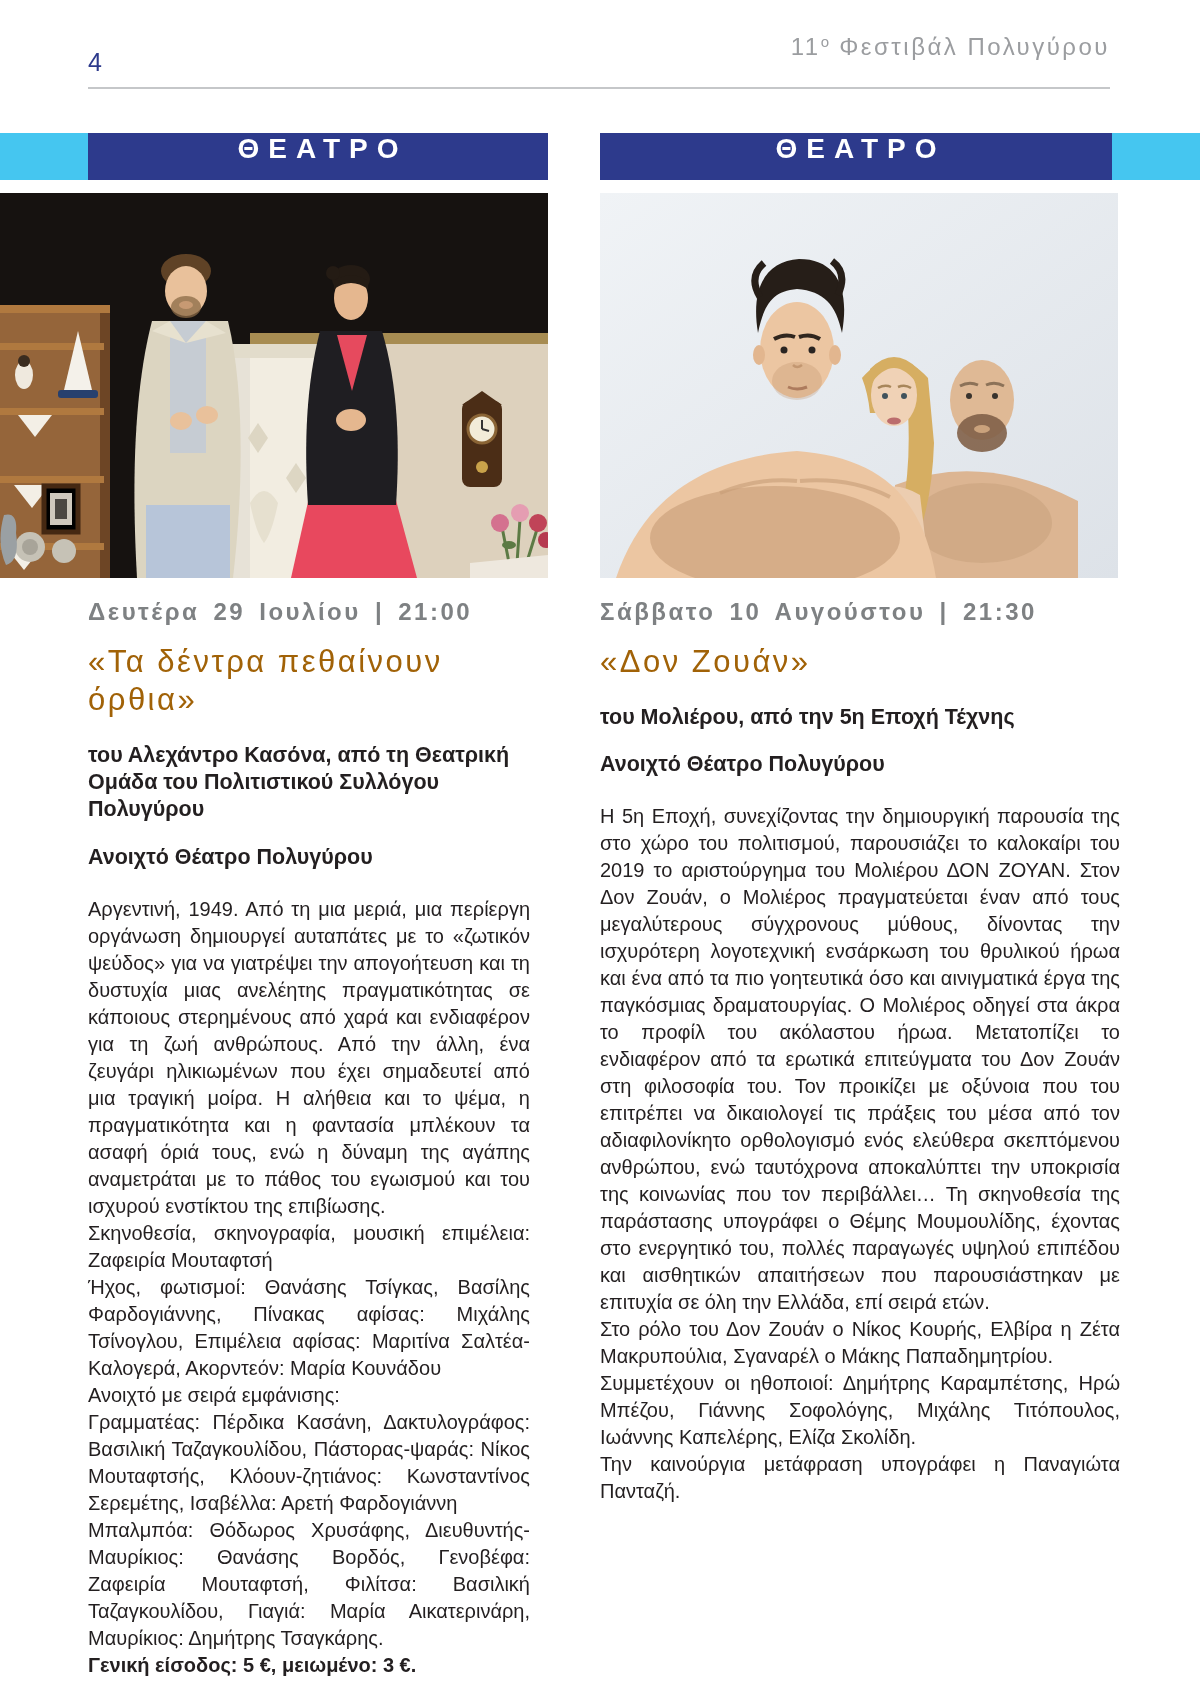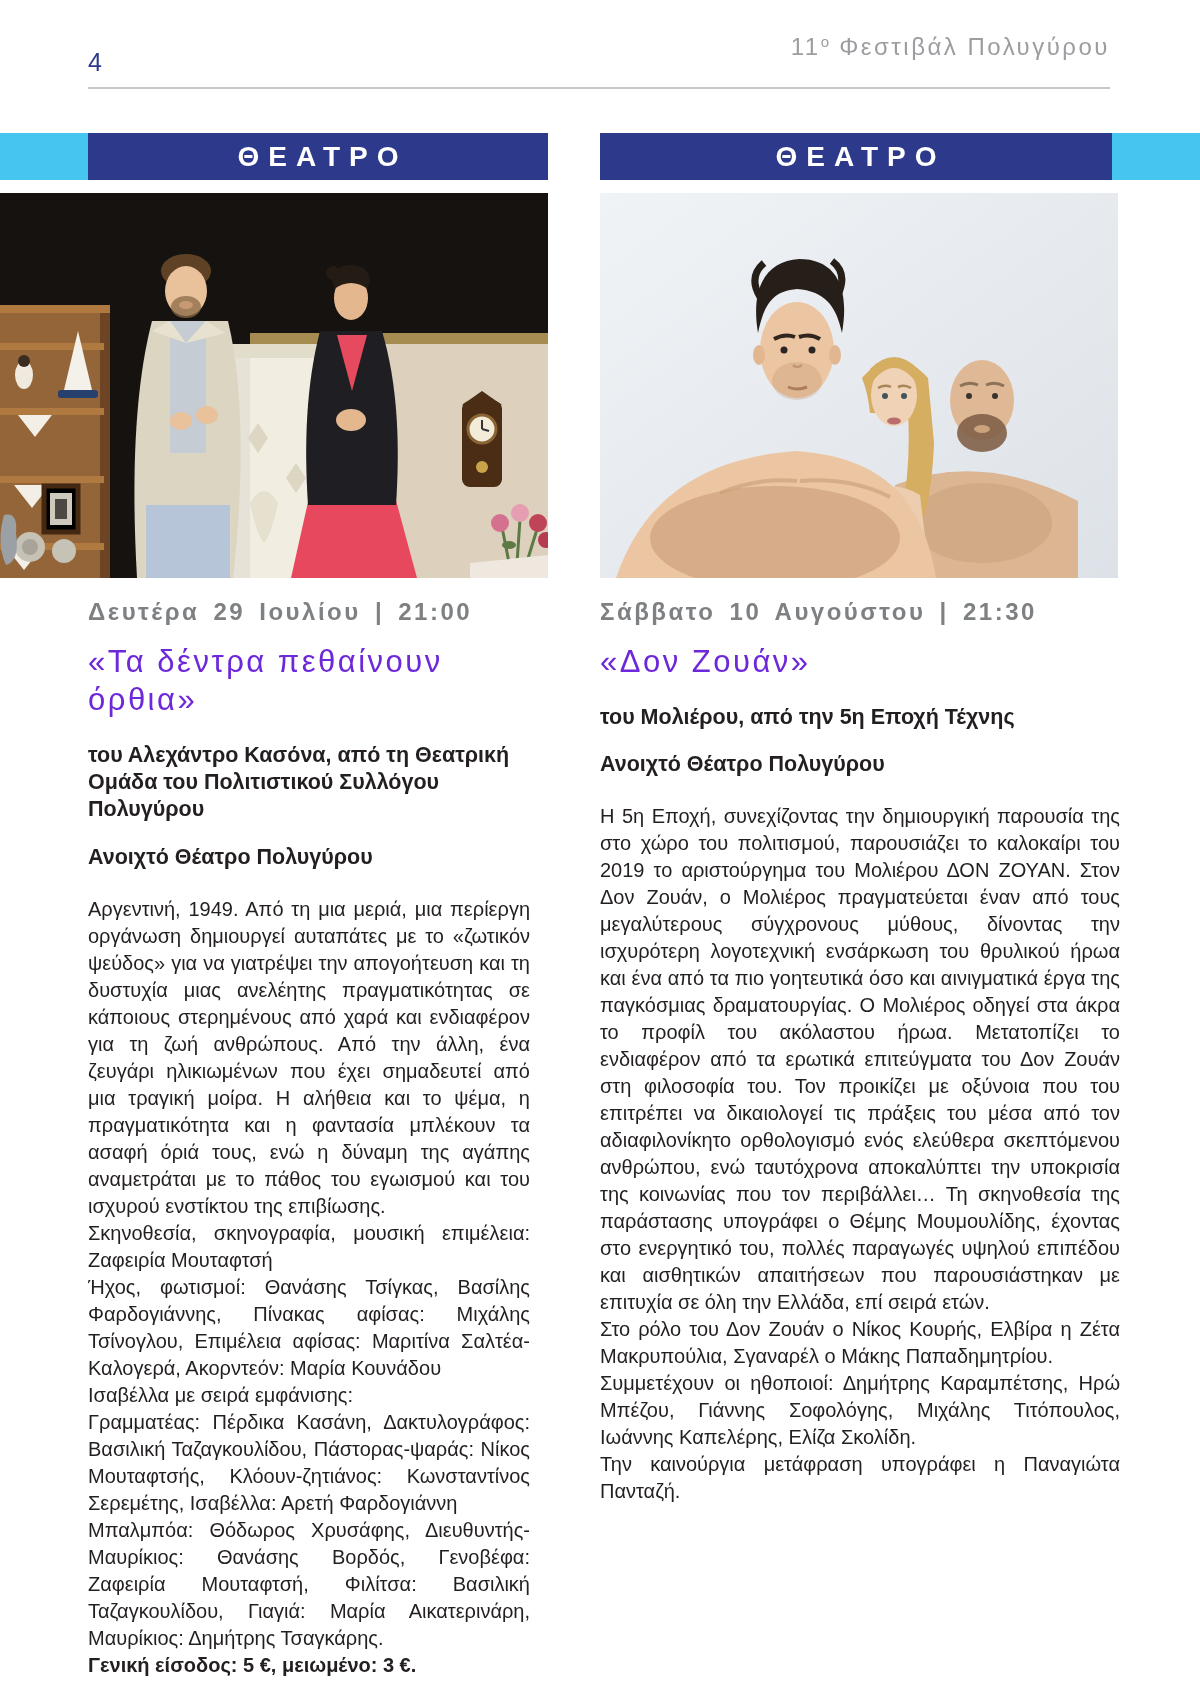--- a/index.html
+++ b/index.html
@@ -17,21 +17,21 @@
     letter-spacing:2.5px;white-space:nowrap;
   }
   .festival-title .sup{font-size:15px;vertical-align:8px;letter-spacing:1px;}
   .header-rule{
     position:absolute;left:88px;top:87px;width:1022px;height:2px;background:#c5c7c9;
   }
   
   .bar-seg{position:absolute;top:133px;height:47px;}
   .bar-light{background:#45c6f0;}
   .bar-dark{
-    background:#2d3a8c;display:flex;align-items:center;justify-content:center;
+    background:#2d3a8c;display:flex;align-items:flex-start;justify-content:center;
     color:#ffffff;font-weight:bold;font-size:28px;letter-spacing:9px;
     text-indent:9px; 
   }
   #bar-left-light{left:0;width:88px;}
   #bar-left-dark{left:88px;width:460px;}
   #bar-right-dark{left:600px;width:512px;}
   #bar-right-light{left:1112px;width:88px;}
   
   .photo{position:absolute;top:193px;height:385px;overflow:hidden;}
   #photo-left{left:0;width:548px;}
@@ -39,21 +39,21 @@
   .photo svg{display:block;width:100%;height:100%;}
   
   .col{position:absolute;top:598px;}
   #col-left{left:88px;width:442px;}
   #col-right{left:600px;width:520px;}
   .datetime{
     color:#7e8183;font-size:24px;letter-spacing:2.5px;word-spacing:5px;
     margin:0 0 17px 0;white-space:nowrap;font-weight:bold;
   }
   .show-title{
-    color:#6d28d9;font-size:31px;line-height:1.22;letter-spacing:2.5px;
+    color:#a16207;font-size:31px;line-height:1.22;letter-spacing:2.5px;
     font-weight:normal;margin:0 0 23px 0;
   }
   .byline{font-weight:bold;font-size:21.5px;line-height:1.27;margin:0 0 21px 0;}
   .venue{font-weight:bold;font-size:21.5px;margin:0 0 26px 0;}
   .body-text{font-size:20px;line-height:27px;text-align:justify;}
   .body-text p{margin:0;}
   .price-line{font-weight:bold;font-size:20px;line-height:27px;text-align:justify;margin:0;}
 </style>
 </head>
 <body>
@@ -200,21 +200,21 @@
 
 <div class="col" id="col-left">
   <p class="datetime">Δευτέρα 29 Ιουλίου | 21:00</p>
   <h2 class="show-title">«Τα δέντρα πεθαίνουν όρθια»</h2>
   <p class="byline">του Αλεχάντρο Κασόνα, από τη Θεατρική Ομάδα του Πολιτιστικού Συλλόγου Πολυγύρου</p>
   <p class="venue">Ανοιχτό Θέατρο Πολυγύρου</p>
   <div class="body-text">
       <p>Αργεντινή, 1949. Από τη μια μεριά, μια περίεργη οργάνωση δημιουργεί αυταπάτες με το «ζωτικόν ψεύδος» για να γιατρέψει την απογοήτευση και τη δυστυχία μιας ανελέητης πραγματικότητας σε κάποιους στερημένους από χαρά και ενδιαφέρον για τη ζωή ανθρώπους. Από την άλλη, ένα ζευγάρι ηλικιωμένων που έχει σημαδευτεί από μια τραγική μοίρα. Η αλήθεια και το ψέμα, η πραγματικότητα και η φαντασία μπλέκουν τα ασαφή όριά τους, ενώ η δύναμη της αγάπης αναμετράται με το πάθος του εγωισμού και του ισχυρού ενστίκτου της επιβίωσης.</p>
       <p>Σκηνοθεσία, σκηνογραφία, μουσική επιμέλεια: Ζαφειρία Μουταφτσή</p>
       <p>Ήχος, φωτισμοί: Θανάσης Τσίγκας, Βασίλης Φαρδογιάννης, Πίνακας αφίσας: Μιχάλης Τσίνογλου, Επιμέλεια αφίσας: Μαριτίνα Σαλτέα- Καλογερά, Ακορντεόν: Μαρία Κουνάδου</p>
-      <p>Ισαβέλλα με σειρά εμφάνισης:</p>
+      <p>Ανοιχτό με σειρά εμφάνισης:</p>
       <p>Γραμματέας: Πέρδικα Κασάνη, Δακτυλογράφος: Βασιλική Ταζαγκουλίδου, Πάστορας-ψαράς: Νίκος Μουταφτσής, Κλόουν-ζητιάνος: Κωνσταντίνος Σερεμέτης, Ισαβέλλα: Αρετή Φαρδογιάννη</p>
       <p>Μπαλμπόα: Θόδωρος Χρυσάφης, Διευθυντής-Μαυρίκιος: Θανάσης Βορδός, Γενοβέφα: Ζαφειρία Μουταφτσή, Φιλίτσα: Βασιλική Ταζαγκουλίδου, Γιαγιά: Μαρία Αικατερινάρη, Μαυρίκιος: Δημήτρης Τσαγκάρης.</p>
     </div>
   <p class="price-line">Γενική είσοδος: 5 €, μειωμένο: 3 €.</p>
 </div>
 
 <div class="col" id="col-right">
   <p class="datetime">Σάββατο 10 Αυγούστου | 21:30</p>
   <h2 class="show-title">«Δον Ζουάν»</h2>
   <p class="byline">του Μολιέρου, από την 5η Εποχή Τέχνης</p>

